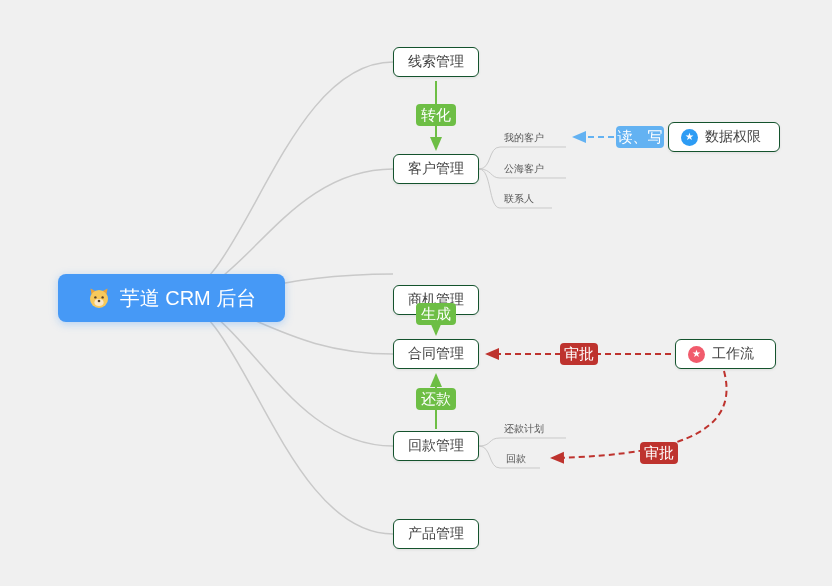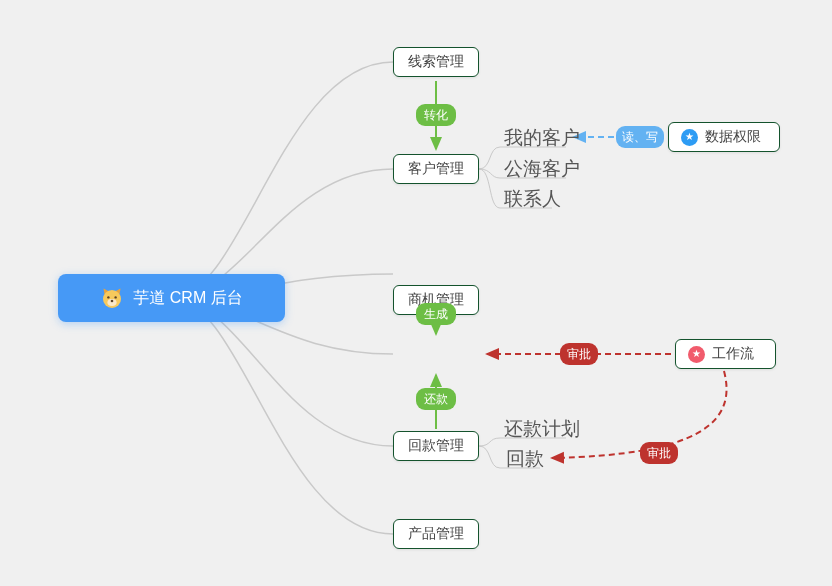--- a/index.html
+++ b/index.html
@@ -6,32 +6,32 @@
   .canvas{position:relative;width:832px;height:586px;background:#F0F0F0;overflow:hidden;}
   .layer{position:absolute;left:0;top:0;}
   .node{
     position:absolute;display:flex;align-items:center;justify-content:center;
     background:#FFFFFF;border:1px solid #14532d;border-radius:6px;
     box-shadow:0 1px 3px rgba(0,0,0,.08);
     font-size:14px;color:#444;box-sizing:border-box;white-space:nowrap;
   }
   .central{
     position:absolute;display:flex;align-items:center;justify-content:center;gap:9px;
-    background:#4699F6;border-radius:8px;color:#fff;font-size:16px;
+    background:#4699F6;border-radius:8px;color:#fff;font-size:20px;
     box-shadow:0 2px 8px rgba(70,153,246,.35);box-sizing:border-box;white-space:nowrap;
   }
   .badge{
     position:absolute;display:flex;align-items:center;justify-content:center;
-    border-radius:9px;color:#fff;font-size:12px;box-sizing:border-box;white-space:nowrap;
+    border-radius:4px;color:#fff;font-size:15px;box-sizing:border-box;white-space:nowrap;
   }
   .badge-green{background:#6DBE45;}
   .badge-blue{background:#63B2F2;margin-left:23px;}
   .badge-red{background:#BE332E;}
   .subtext{
-    position:absolute;font-size:19px;color:#555;white-space:nowrap;line-height:17px;
+    position:absolute;font-size:10px;color:#555;white-space:nowrap;line-height:17px;
   }
   .rnode{justify-content:flex-start;padding:0 12px;gap:7px;}
   .icon-circle{
     display:inline-flex;align-items:center;justify-content:center;
     width:17px;height:17px;border-radius:50%;color:#fff;font-size:10px;line-height:1;
     flex:0 0 auto;
   }
   .icon-blue{background:#2D9CF4;}
   .icon-red{background:#F15B6C;}
   .dog{display:inline-flex;align-items:center;}
@@ -95,20 +95,23 @@
 
   <div class="node" style="left:393px;top:47px;width:86px;height:30px;">
     <span>线索管理</span>
   </div>
   <div class="node" style="left:393px;top:154px;width:86px;height:30px;">
     <span>客户管理</span>
   </div>
   <div class="node" style="left:393px;top:259px;width:86px;height:30px;margin-top:26px;">
     <span>商机管理</span>
   </div>
+  <div class="node" style="left:393px;top:339px;width:86px;height:30px;">
+    <span>合同管理</span>
+  </div>
   <div class="node" style="left:393px;top:431px;width:86px;height:30px;">
     <span>回款管理</span>
   </div>
   <div class="node" style="left:393px;top:519px;width:86px;height:30px;">
     <span>产品管理</span>
   </div>
 
   <div class="node rnode" style="left:668px;top:122px;width:112px;height:30px;">
     <span class="icon-circle icon-blue">★</span>
     <span>数据权限</span>

